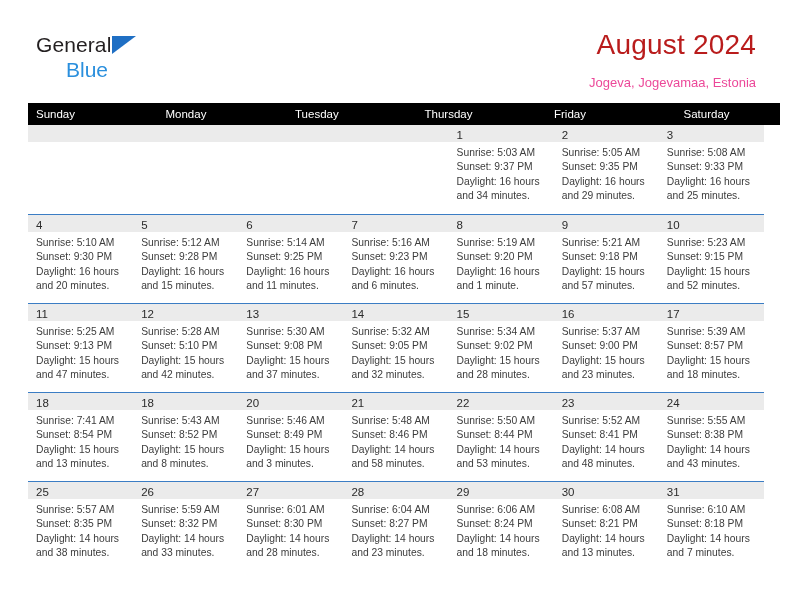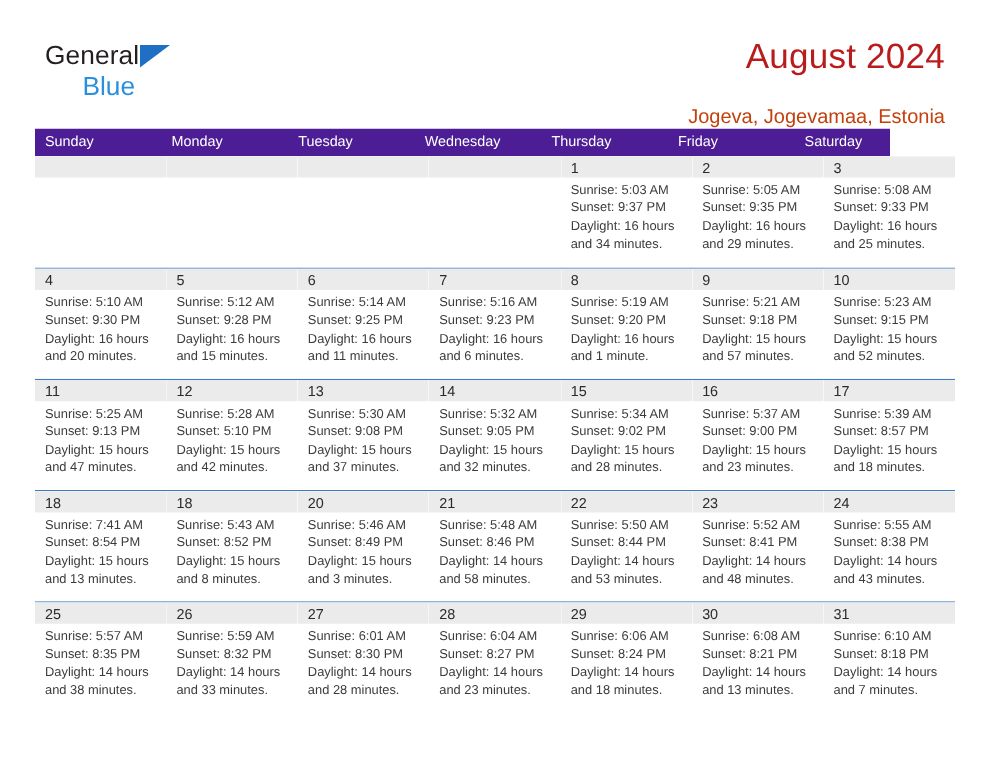--- a/index.html
+++ b/index.html
@@ -65,39 +65,39 @@
   }
   .month-title {
     font-size: 28px;
     color: #b91c1c;
     font-weight: normal;
     letter-spacing: 0.2px;
     line-height: 34px;
     white-space: nowrap;
   }
   .location-title {
-    font-size: 16px;
-    color: #c2410c;
+    font-size: 13px;
+    color: #ec4899;
     line-height: 20px;
-    margin-top: 22px;
+    margin-top: 11px;
     white-space: nowrap;
   }
 
   
   .calendar {
     position: absolute;
     left: 28px;
     top: 103px;
     width: 736px;
   }
   .cal-head {
     display: flex;
-    width: 684px;
+    width: 752px;
     height: 22px;
-    background: #4c1d95;
+    background: #000000;
     gap: 25px;
   }
   .cal-head .hcell {
     flex: 1 1 0;
     color: #ffffff;
     font-size: 11.5px;
     line-height: 22px;
     padding-left: 8px;
     white-space: nowrap;
     overflow: hidden;
@@ -156,21 +156,20 @@
       <div class="location-title">Jogeva, Jogevamaa, Estonia</div>
     </div>
 
   </div>
 
   <div class="calendar">
     <div class="cal-head" id="weekday-header-row">
         <div class="hcell">Sunday</div>
         <div class="hcell">Monday</div>
         <div class="hcell">Tuesday</div>
-        <div class="hcell">Wednesday</div>
         <div class="hcell">Thursday</div>
         <div class="hcell">Friday</div>
         <div class="hcell">Saturday</div>
       </div>
     <div id="calendar-weeks">
         <div class="week">
           <div class="daycell empty">
             <div class="daynum-band"><span class="daynum"></span></div>
             <div class="daylines"></div>
           </div>

